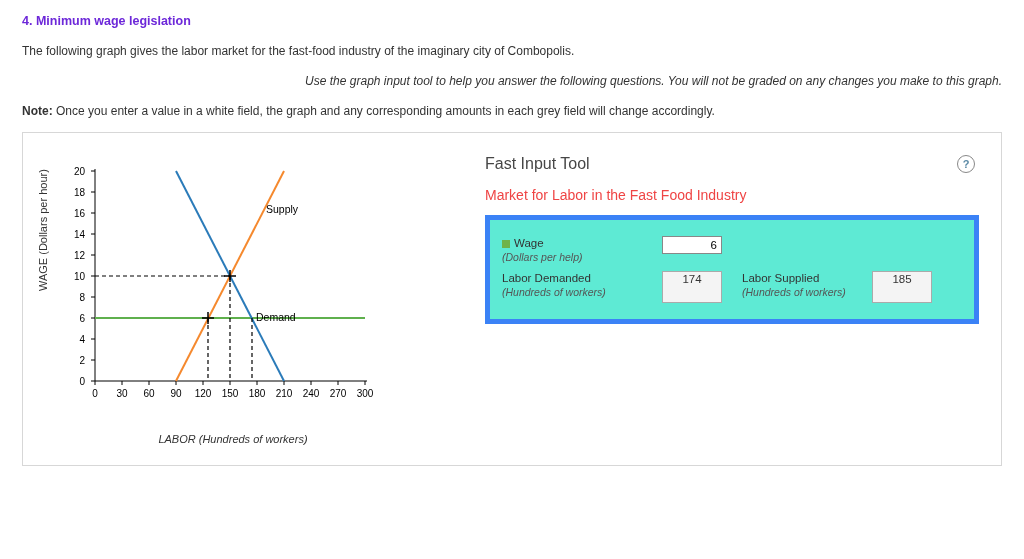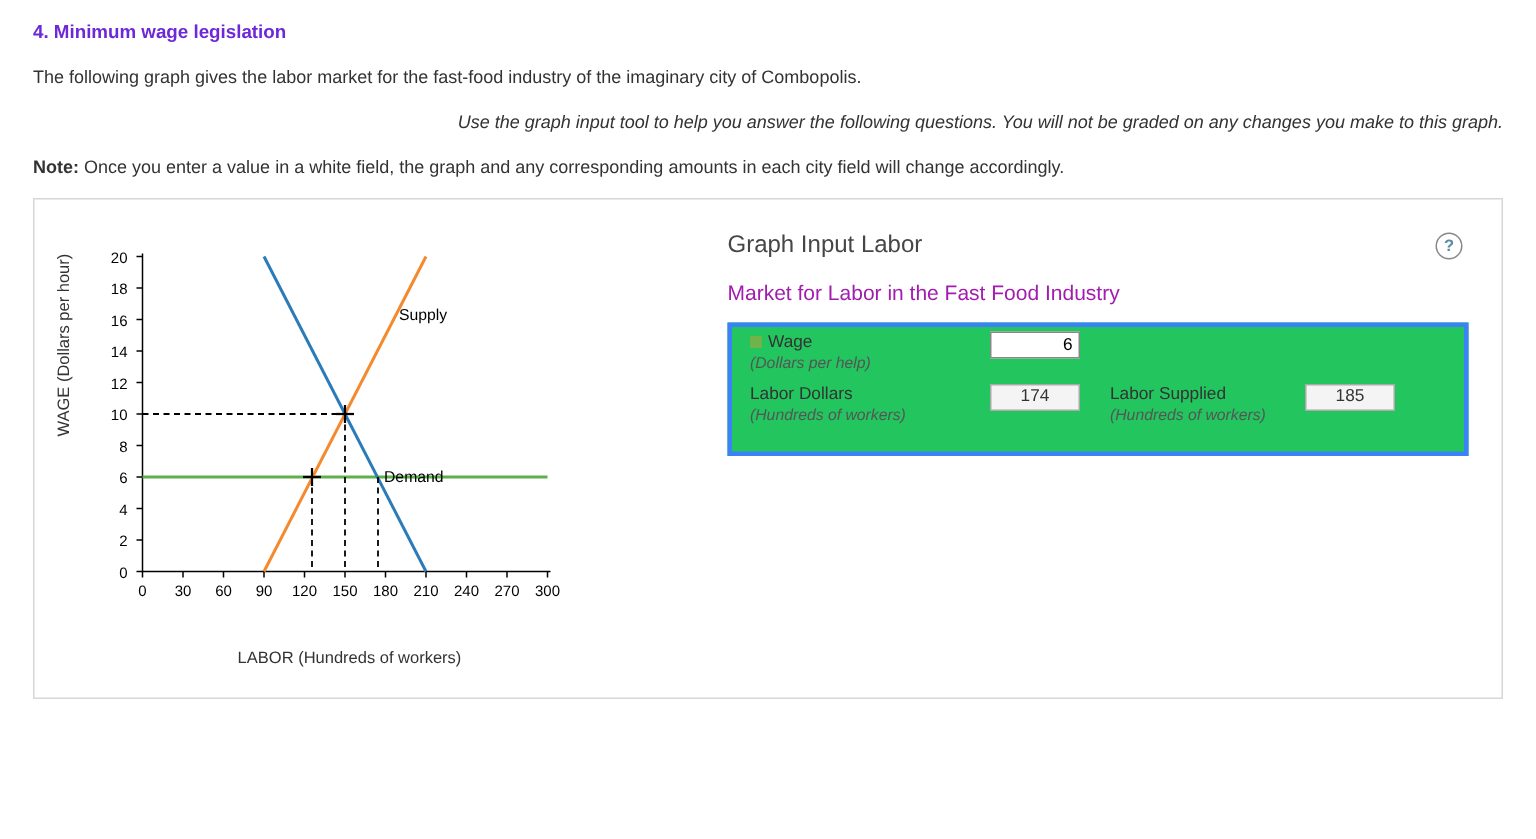--- a/index.html
+++ b/index.html
@@ -37,81 +37,82 @@
     transform-origin: left top;
     font-size: 11px;
     white-space: nowrap;
   }
   .xlabel {
     text-align: center;
     font-size: 11px;
     margin-top: 2px;
     width: 340px;
     padding-left: 36px;
+    font-style: italic;
   }
   .toolpane { flex: 1; padding-top: 4px; }
   .tooltitle {
     font-size: 16px;
     color: #464646;
     margin-bottom: 14px;
     display: flex;
     justify-content: space-between;
     align-items: center;
     padding-right: 4px;
   }
   .help-icon {
     width: 18px; height: 18px; border: 1px solid #888;
     border-radius: 50%; color: #5b8aa6;
     font-size: 11px; text-align: center; line-height: 16px;
     font-weight: bold;
   }
   .subtitle {
-    color: #a21caf;
+    color: #ef4444;
     font-size: 14px;
     margin-bottom: 12px;
   }
   .table {
-    background: #22c55e;
-    border: 3px solid #3b82f6;
-    padding: 3px 12px 10px 12px;
+    background: #5eead4;
+    border: 5px solid #3b82f6;
+    padding: 16px 12px 10px 12px;
     font-size: 11.5px;
   }
   .row { display: flex; align-items: flex-start; gap: 20px; margin-bottom: 6px; }
   .lbl { flex: 0 0 140px; line-height: 1.25; }
   .lbl .sub { font-style: italic; font-size: 10.5px; color: #555; }
   .swatch { display:inline-block; width:8px; height:8px; background:#6fb34a; margin-right:4px; vertical-align:middle; }
   .val-white {
     width: 60px; height: 18px;
     background: #fff; border: 1px solid #888;
     text-align: right; padding: 1px 4px;
     font-size: 11.5px;
   }
   .val-grey {
-    width: 60px; height: 18px;
+    width: 60px; height: 32px;
     background: #f4f4f4; border: 1px solid #aaa;
     text-align: center; padding: 1px 4px;
     font-size: 11.5px;
   }
   .axis-line { stroke:#000; stroke-width:1; }
   .tick { stroke:#000; stroke-width:1; }
   .ticklabel { font-size:10px; fill:#000; }
   .supply { stroke:#f5892e; stroke-width:2; fill:none; }
   .demand { stroke:#2b7bb9; stroke-width:2; fill:none; }
   .green  { stroke:#5fb04d; stroke-width:2; fill:none; }
   .dashed { stroke:#000; stroke-width:1.2; stroke-dasharray:4 3; fill:none; }
   .plabel { font-size:10.5px; fill:#000; }
 </style>
 </head>
 <body>
 
 <div class="heading">4. Minimum wage legislation</div>
 <div class="bodytext">The following graph gives the labor market for the fast-food industry of the imaginary city of Combopolis.</div>
 <div class="bodytext italic">Use the graph input tool to help you answer the following questions. You will not be graded on any changes you make to this graph.</div>
 <div class="bodytext">
-  <span class="bold">Note:</span><span> Once you enter a value in a white field, the graph and any corresponding amounts in each city field will change accordingly.</span>
+  <span class="bold">Note:</span><span> Once you enter a value in a white field, the graph and any corresponding amounts in each grey field will change accordingly.</span>
 </div>
 
 <div class="outer">
 
   <div class="chartblock">
     <div class="svgwrap">
       <div class="ylabel">WAGE (Dollars per hour)</div>
       <svg width="340" height="260">
 
         <line class="axis-line" x1="50" y1="230" x2="50" y2="18"></line>
@@ -186,35 +187,35 @@
 
         <text class="plabel" x="221" y="62">Supply</text>
         <text class="plabel" x="211" y="170">Demand</text>
       </svg>
     </div>
     <div class="xlabel">LABOR (Hundreds of workers)</div>
   </div>
 
   <div class="toolpane">
     <div class="tooltitle">
-      <span>Graph Input Labor</span>
+      <span>Fast Input Tool</span>
       <span class="help-icon">?</span>
     </div>
     <div class="subtitle">Market for Labor in the Fast Food Industry</div>
     <div class="table">
       <div class="row">
         <div class="lbl">
           <span class="swatch"></span><span>Wage</span><br>
           <span class="sub">(Dollars per help)</span>
         </div>
         <input class="val-white" value="6" style="">
       </div>
       <div class="row">
         <div class="lbl">
-          <span>Labor Dollars</span><br>
+          <span>Labor Demanded</span><br>
           <span class="sub">(Hundreds of workers)</span>
         </div>
         <div class="val-grey">174</div>
         <div class="lbl" style="flex:0 0 110px">
           <span>Labor Supplied</span><br>
           <span class="sub">(Hundreds of workers)</span>
         </div>
         <div class="val-grey">185</div>
       </div>
     </div>

